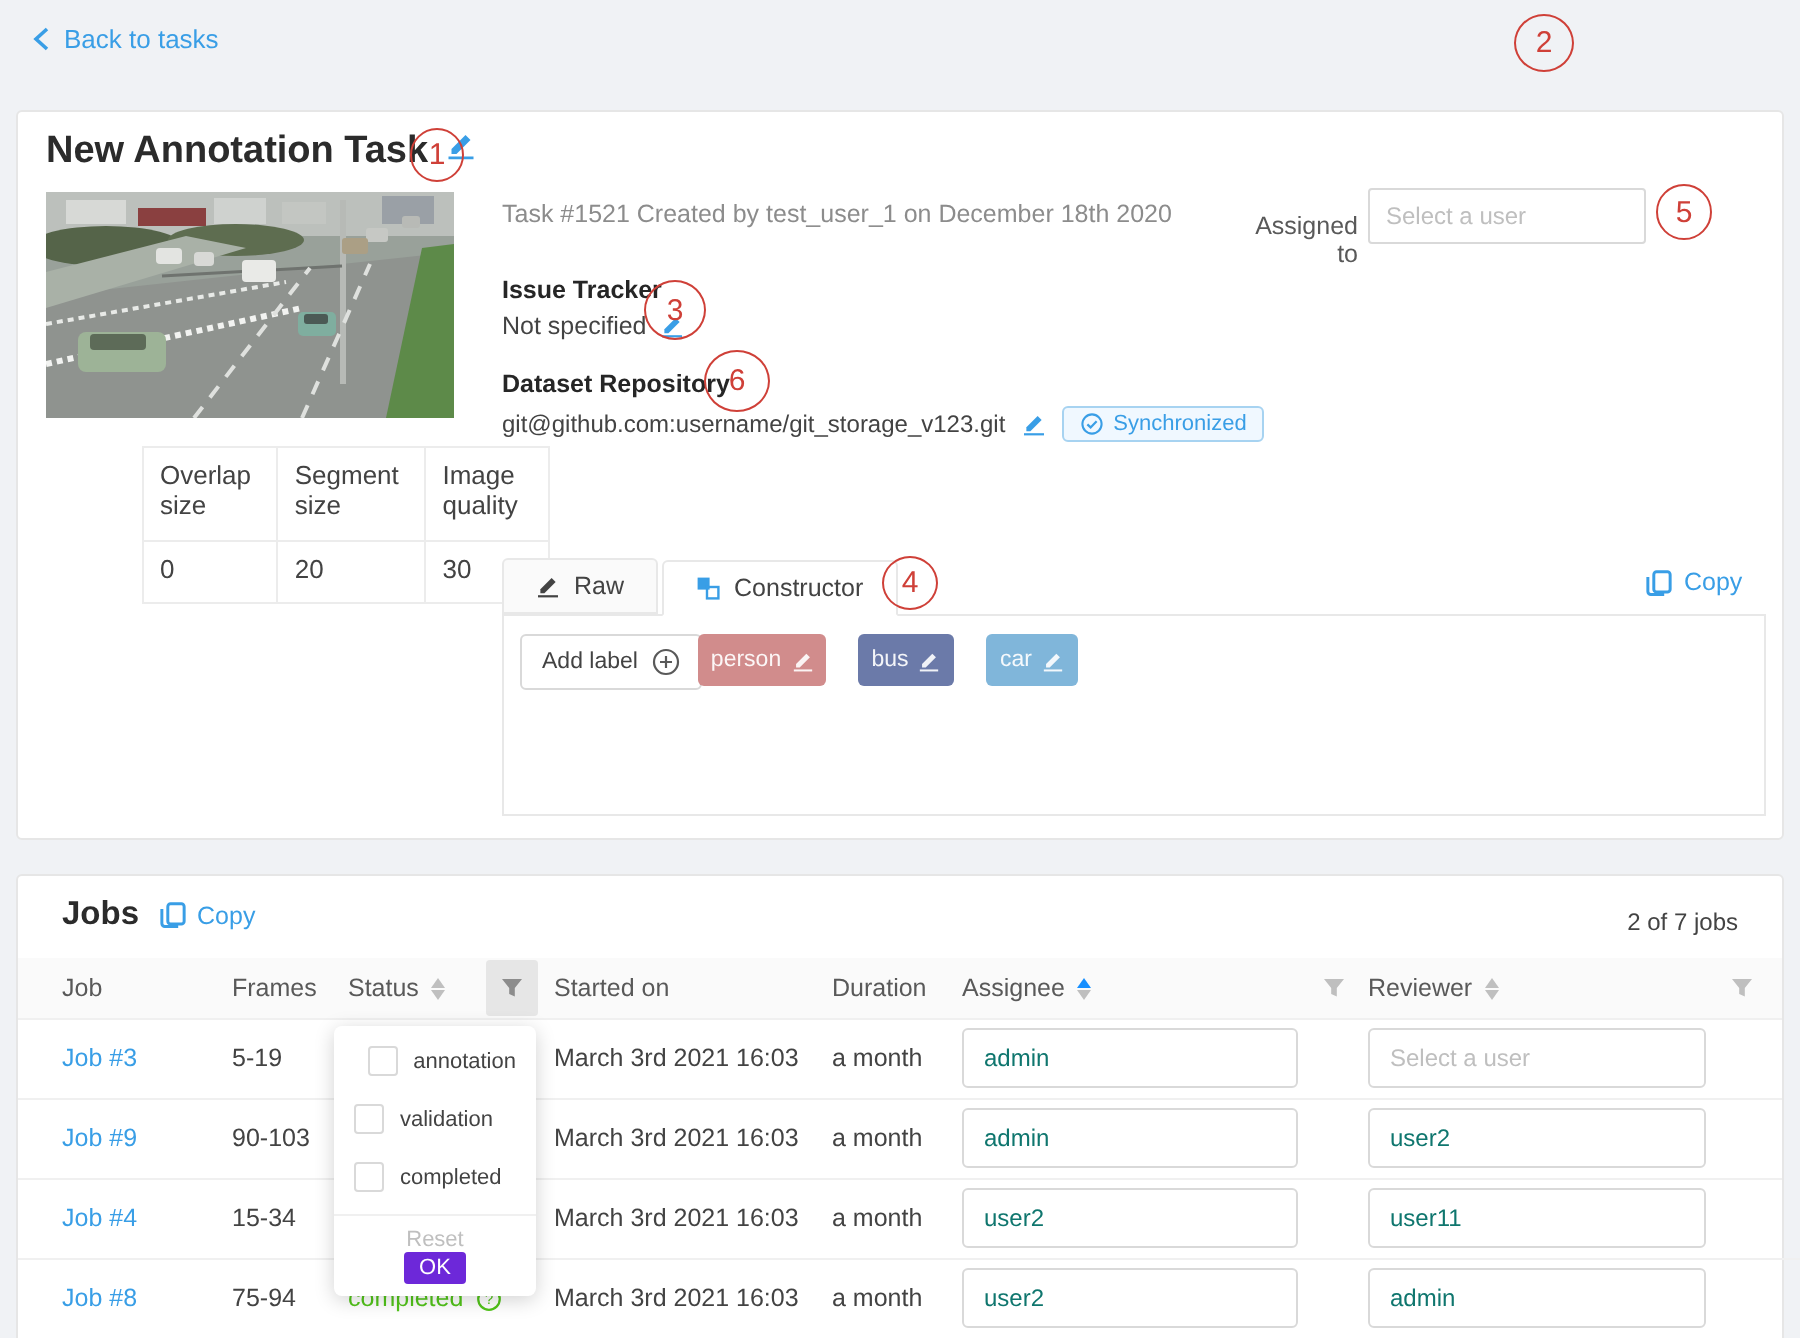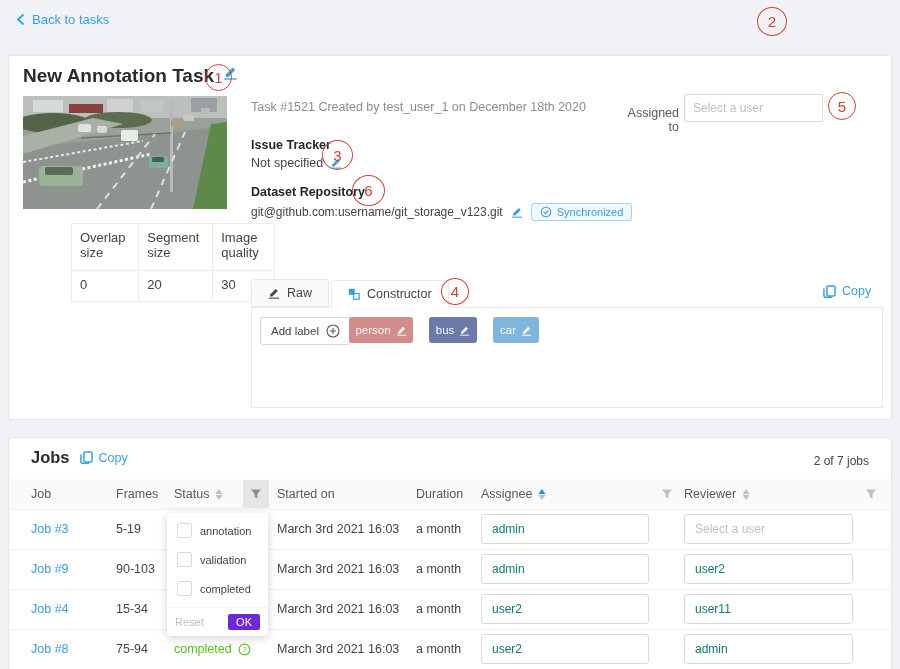--- a/index.html
+++ b/index.html
@@ -58,22 +58,22 @@
   .trow .cell{position:absolute;top:0;height:40px;display:flex;align-items:center;}
   .c-job{left:22px;} .c-frames{left:107px;} .c-status{left:165px;} .c-start{left:268px;} .c-dur{left:407px;}
   .c-ass{left:472px;} .c-rev{left:675px;}
   .funnel-box{position:absolute;left:234px;top:1px;width:26px;height:28px;background:#e6e6e6;border-radius:2px;display:flex;align-items:center;justify-content:center;cursor:pointer;}
   .funnel-plain{position:absolute;top:0;height:30px;display:flex;align-items:center;cursor:pointer;}
   .row-input{position:absolute;top:5px;height:30px;border:1px solid #d9d9d9;border-radius:3px;box-sizing:border-box;font-size:12px;padding:0 10px;color:#0f766e;font-family:"Liberation Sans",sans-serif;}
   .status-done{color:#52c41a;display:flex;align-items:center;gap:6px;}
   
   .fdrop{left:167px;top:513px;width:101px;background:#fff;border-radius:4px;box-shadow:0 2px 10px rgba(0,0,0,.18);z-index:50;}
   .fopt{display:flex;align-items:center;gap:8px;padding:7px 10px;font-size:11px;color:#434343;cursor:pointer;}
-  .fopt:first-child{padding-top:10px;}
-  .ffoot{border-top:1px solid #f0f0f0;margin-top:4px;display:flex;align-items:center;justify-content:space-between;padding:6px 8px;}
+  .fopt:first-child{padding-top:10px;justify-content:flex-end;}
+  .ffoot{border-top:1px solid #f0f0f0;margin-top:4px;display:flex;align-items:center;justify-content:space-between;padding:6px 8px;flex-direction:column;}
   .freset{color:#bfbfbf;font-size:11px;cursor:default;}
   .fok{background:#6d28d9;color:#fff;font-size:11px;border-radius:2px;padding:2px 8px;cursor:pointer;}
   
   .ann{position:absolute;border:1.6px solid #cf4038;border-radius:50%;color:#cf4038;display:flex;align-items:center;justify-content:center;font-size:15px;font-weight:400;z-index:60;background:transparent;}
   .sorter{display:inline-flex;flex-direction:column;gap:1px;line-height:0;}
 </style>
 </head>
 <body>
 
 <div class="stage">

